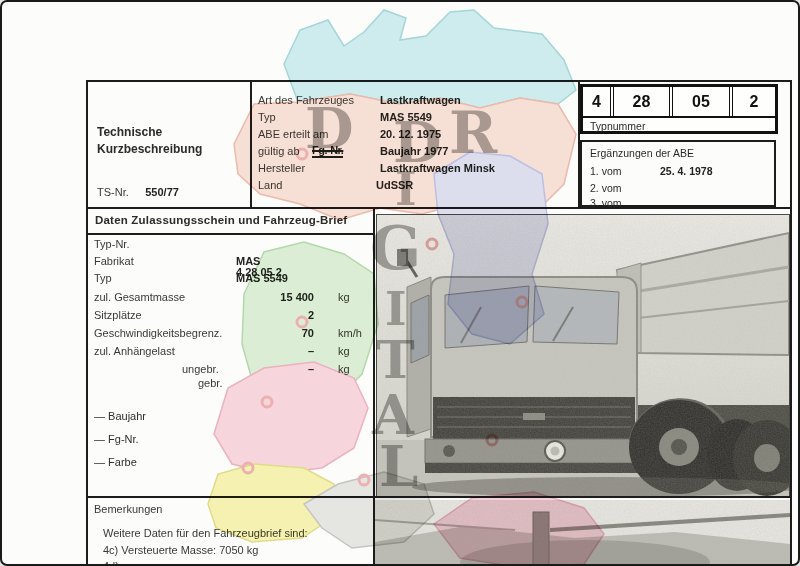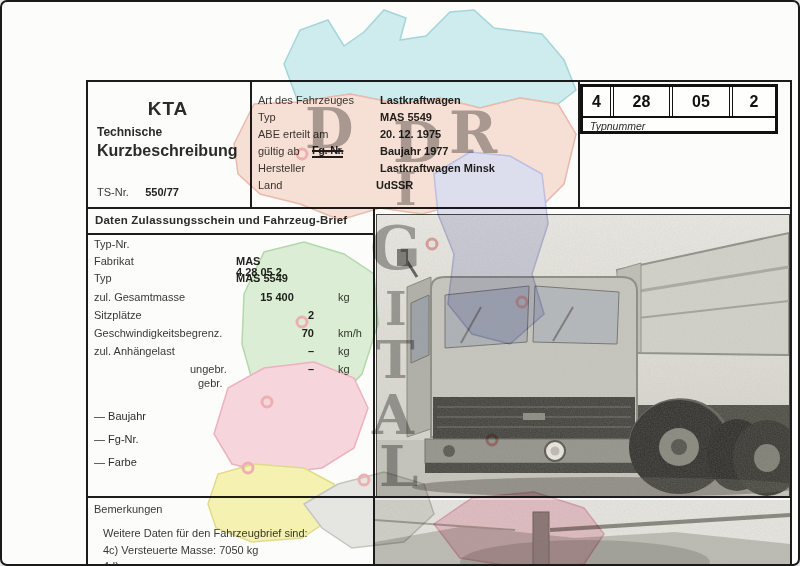--- a/index.html
+++ b/index.html
@@ -29,21 +29,21 @@
     position:absolute;left:578px;top:82px;width:198px;height:50px;
     border:3px solid #111;box-sizing:border-box;background:rgba(255,255,255,0.55);
   }
   .typ-cells{display:flex;height:29px;}
   .typ-cell{
     display:flex;align-items:center;justify-content:center;
     font-size:16px;font-weight:700;color:#111;
   }
   .typ-cell + .typ-cell{border-left:4px double #111;}
   .typ-label{
-    border-top:2px solid #111;height:14px;font-size:10.5px;padding:2px 0 17px 7px;box-sizing:border-box;font-style:italic;
+    border-top:2px solid #111;height:14px;font-size:10.5px;padding:2px 0 17px 7px;box-sizing:border-box;
   }
   .abe-box{
     position:absolute;left:578px;top:138px;width:196px;height:67px;
     border:2px solid #1c1c1c;box-sizing:border-box;font-size:10.5px;
   }
   .photo-frame{
     position:absolute;left:374px;top:212px;width:412px;height:281px;
     border:1px solid #4a4a46;box-sizing:content-box;overflow:hidden;background:#dddcd6;
   }
   .photo2{
@@ -144,23 +144,22 @@
   </div>
 
   <div class="form-box"></div>
   <div class="ln" style="left:248px;top:80px;width:2px;height:125px;"></div>
   <div class="ln" style="left:576px;top:80px;width:2px;height:125px;"></div>
   <div class="ln" style="left:86px;top:205px;width:702px;height:2px;"></div>
   <div class="ln" style="left:371px;top:233px;width:2px;height:333px;"></div>
   <div class="ln" style="left:86px;top:494px;width:702px;height:2px;"></div>
   <div class="section-header">Daten Zulassungsschein und Fahrzeug-Brief</div>
 
-  <div class="abs" style="left:84px;top:96px;width:164px;text-align:center;font-size:19px;font-weight:700;letter-spacing:1px;">KTA</div>
   <div class="abs" style="left:95px;top:123px;font-size:12px;font-weight:700;">Technische</div>
-  <div class="abs" style="left:95px;top:140px;font-size:16px;font-weight:700;">Kurzbeschreibung</div>
+  <div class="abs" style="left:95px;top:140px;font-size:12px;font-weight:700;">Kurzbeschreibung</div>
   <div class="abs" style="left:95px;top:180px;">
     <span class="lbl">TS-Nr.</span>
     <span class="val" style="margin-left:12px;">550/77</span>
   </div>
 
   <div class="abs lbl" style="left:256px;top:92px;">Art des Fahrzeuges</div>
   <div class="abs val" style="left:378px;top:92px;">Lastkraftwagen</div>
   <div class="abs lbl" style="left:256px;top:109px;">Typ</div>
   <div class="abs val" style="left:378px;top:109px;">MAS 5549</div>
   <div class="abs lbl" style="left:256px;top:126px;">ABE erteilt am</div>
@@ -176,45 +175,52 @@
   <div class="typ-box">
     <div class="typ-cells">
       <div class="typ-cell" style="width:27px;">4</div>
       <div class="typ-cell" style="width:55px;">28</div>
       <div class="typ-cell" style="width:56px;">05</div>
       <div class="typ-cell" style="flex:1;">2</div>
     </div>
     <div class="typ-label">Typnummer</div>
   </div>
 
+  <div class="abe-box">
+    <div class="abs" style="left:8px;top:5px;">Ergänzungen der ABE</div>
+    <div class="abs" style="left:8px;top:23px;">1. vom</div>
+    <div class="abs val" style="left:78px;top:23px;font-size:10.5px;">25. 4. 1978</div>
+    <div class="abs" style="left:8px;top:40px;">2. vom</div>
+    <div class="abs" style="left:8px;top:55px;">3. vom</div>
+  </div>
 
   <div class="abs lbl" style="left:92px;top:236px;">Typ-Nr.</div>
   <div class="abs val" style="left:234px;top:236px;margin-top:28px;">4 28 05 2</div>
   <div class="abs lbl" style="left:92px;top:253px;">Fabrikat</div>
   <div class="abs val" style="left:234px;top:253px;">MAS</div>
   <div class="abs lbl" style="left:92px;top:270px;">Typ</div>
   <div class="abs val" style="left:234px;top:270px;">MAS 5549</div>
 
   <div class="abs lbl" style="left:92px;top:289px;">zul. Gesamtmasse</div>
-  <div class="abs val" style="left:238px;top:289px;width:74px;text-align:center;">15 400</div>
+  <div class="abs val" style="left:238px;top:289px;width:74px;text-align:right;">15 400</div>
   <div class="abs lbl" style="left:336px;top:289px;">kg</div>
 
   <div class="abs lbl" style="left:92px;top:307px;">Sitzplätze</div>
   <div class="abs val" style="left:238px;top:307px;width:74px;text-align:right;">2</div>
 
   <div class="abs lbl" style="left:92px;top:325px;">Geschwindigkeitsbegrenz.</div>
   <div class="abs val" style="left:238px;top:325px;width:74px;text-align:right;">70</div>
   <div class="abs lbl" style="left:336px;top:325px;">km/h</div>
 
   <div class="abs lbl" style="left:92px;top:343px;">zul. Anhängelast</div>
   <div class="abs lbl" style="left:196px;top:343px;margin-top:32px;">gebr.</div>
   <div class="abs val" style="left:238px;top:343px;width:74px;text-align:right;">–</div>
   <div class="abs lbl" style="left:336px;top:343px;">kg</div>
 
-  <div class="abs lbl" style="left:188px;top:361px;">ungebr.</div>
+  <div class="abs lbl" style="left:180px;top:361px;">ungebr.</div>
   <div class="abs val" style="left:238px;top:361px;width:74px;text-align:right;">–</div>
   <div class="abs lbl" style="left:336px;top:361px;">kg</div>
 
   <div class="abs dash-row" style="left:92px;top:408px;">— Baujahr</div>
   <div class="abs dash-row" style="left:92px;top:431px;">— Fg-Nr.</div>
   <div class="abs dash-row" style="left:92px;top:454px;">— Farbe</div>
 
   <div class="abs lbl" style="left:92px;top:501px;font-weight:500;">Bemerkungen</div>
   <div class="abs lbl" style="left:101px;top:525px;">Weitere Daten für den Fahrzeugbrief sind:</div>
   <div class="abs lbl" style="left:101px;top:542px;">4c) Versteuerte Masse: 7050 kg</div>

